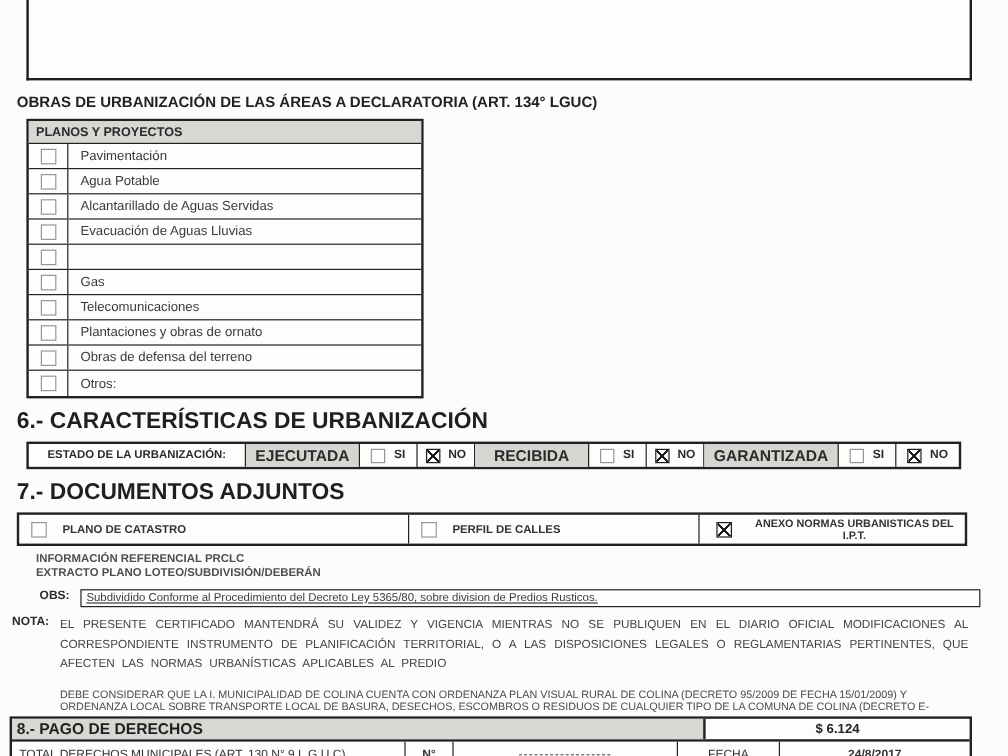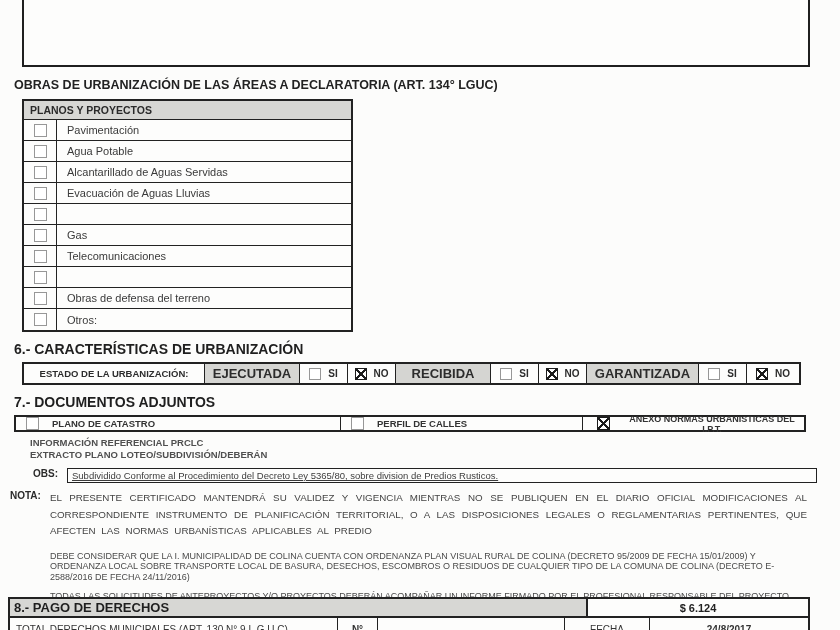--- a/index.html
+++ b/index.html
@@ -38,35 +38,35 @@
   .plabel { flex: 1; display: flex; align-items: center; padding-left: 10px; font-size: 11px; color: #3a3a3a; }
 
   .cb { width: 13px; height: 13px; border: 1.5px solid #979797; background: #fff; flex: none; }
   .cb.checked {
     border-color: #1c1c1c;
     background-image:
       linear-gradient(45deg, transparent 44%, #1c1c1c 44%, #1c1c1c 56%, transparent 56%),
       linear-gradient(135deg, transparent 44%, #1c1c1c 44%, #1c1c1c 56%, transparent 56%);
   }
 
-  .h-section { margin: 9px 0 5px 14px; font-size: 14px; font-weight: bold; color: #1f1f1f; }
+  .h-section { margin: 9px 0 5px 14px; font-size: 19px; font-weight: bold; color: #1f1f1f; }
 
   
   .estado { margin-left: 22px; width: 779px; height: 23px; border: 2px solid #222; display: flex; background: #fdfdfc; }
   .estado .cell { border-right: 1.5px solid #222; display: flex; align-items: center; justify-content: center; }
   .estado .cell:last-child { border-right: none; }
   .estado .lab { width: 181px; font-size: 9.5px; font-weight: bold; color: #2c2c2c; }
   .estado .gname { width: 95px; background: #d5d5d2; font-size: 13px; font-weight: bold; color: #2c2c2c; }
   .estado .gname.wide { width: 112px; }
   .estado .opt { width: 48px; gap: 7px; font-size: 10px; font-weight: bold; color: #2c2c2c; }
   .estado .opt .cb { width: 12px; height: 12px; }
   .estado .opt:last-child { flex: 1; }
 
   
-  .docs { margin-left: 14px; width: 792px; height: 17px; border: 2px solid #222; display: flex; background: #fdfdfc; }
+  .docs { margin-left: 14px; width: 792px; height: 28px; border: 2px solid #222; display: flex; background: #fdfdfc; }
   .docs .dcell { border-right: 1.5px solid #222; display: flex; align-items: center; padding-left: 10px; gap: 13px; font-size: 9.5px; font-weight: bold; color: #333; }
   .docs .dcell:last-child { border-right: none; flex: 1; padding-left: 14px; gap: 10px; }
   .docs .anexo-text { flex: 1; text-align: center; font-size: 9px; line-height: 10px; padding: 0 8px; }
   .docs .c1 { width: 325px; }
   .docs .c2 { width: 242px; }
 
   .referencial { margin: 5px 0 0 30px; font-size: 9.5px; font-weight: bold; color: #4f4f4f; line-height: 12px; }
 
   .obs-row { margin: 7px 0 0 10px; display: flex; align-items: flex-start; gap: 9px; justify-content: center; }
   .obs-label { font-size: 10px; font-weight: bold; color: #2b2b2b; }
@@ -151,20 +151,21 @@
     <div class="prow">
       <div class="pcb">
           <span class="cb"></span>
         </div>
       <div class="plabel">Telecomunicaciones</div>
     </div>
     <div class="prow">
       <div class="pcb">
           <span class="cb"></span>
         </div>
+      <div class="plabel">Plantaciones y obras de ornato</div>
     </div>
     <div class="prow">
       <div class="pcb">
           <span class="cb"></span>
         </div>
       <div class="plabel">Obras de defensa del terreno</div>
     </div>
     <div class="prow">
       <div class="pcb">
           <span class="cb"></span>

